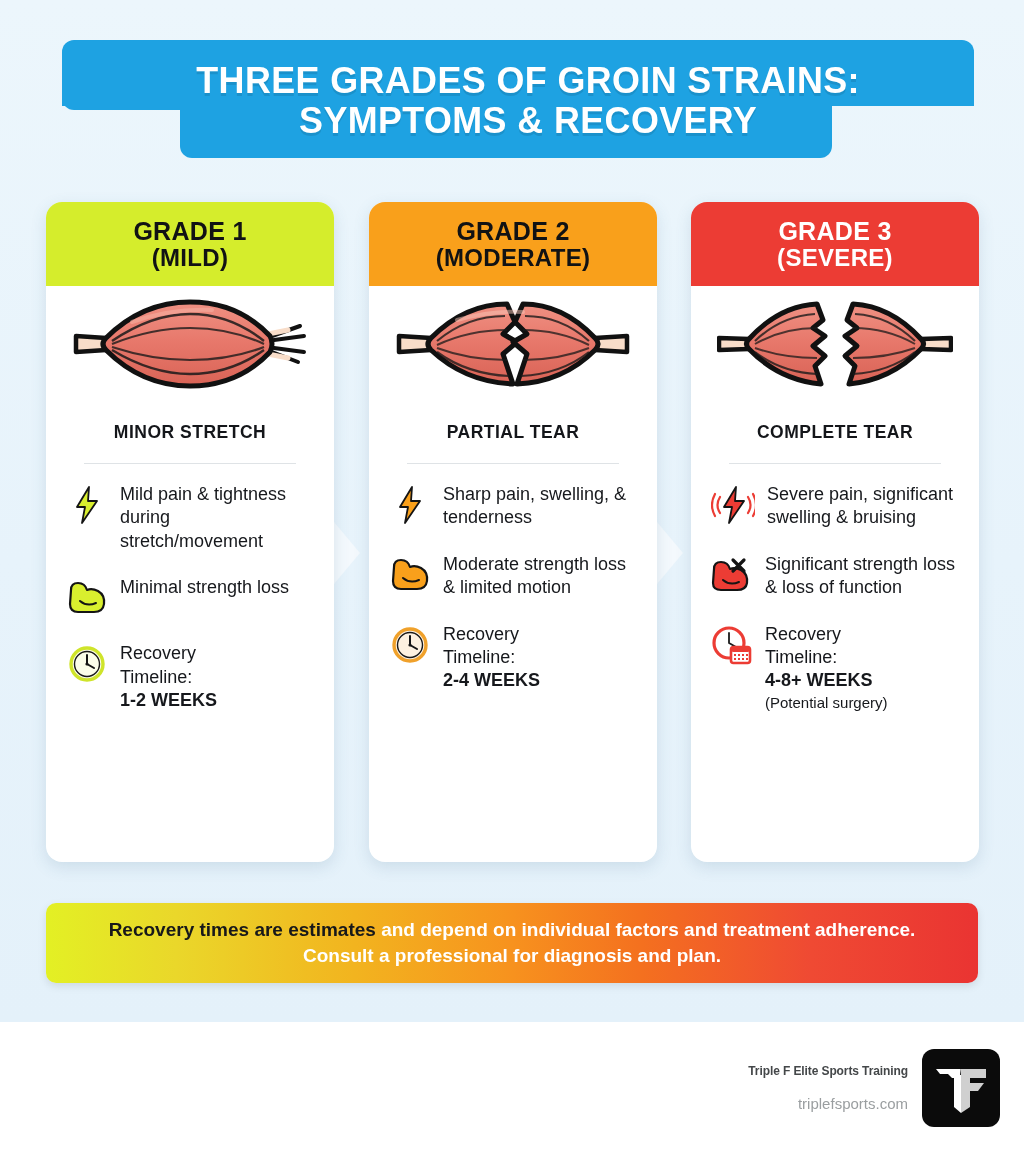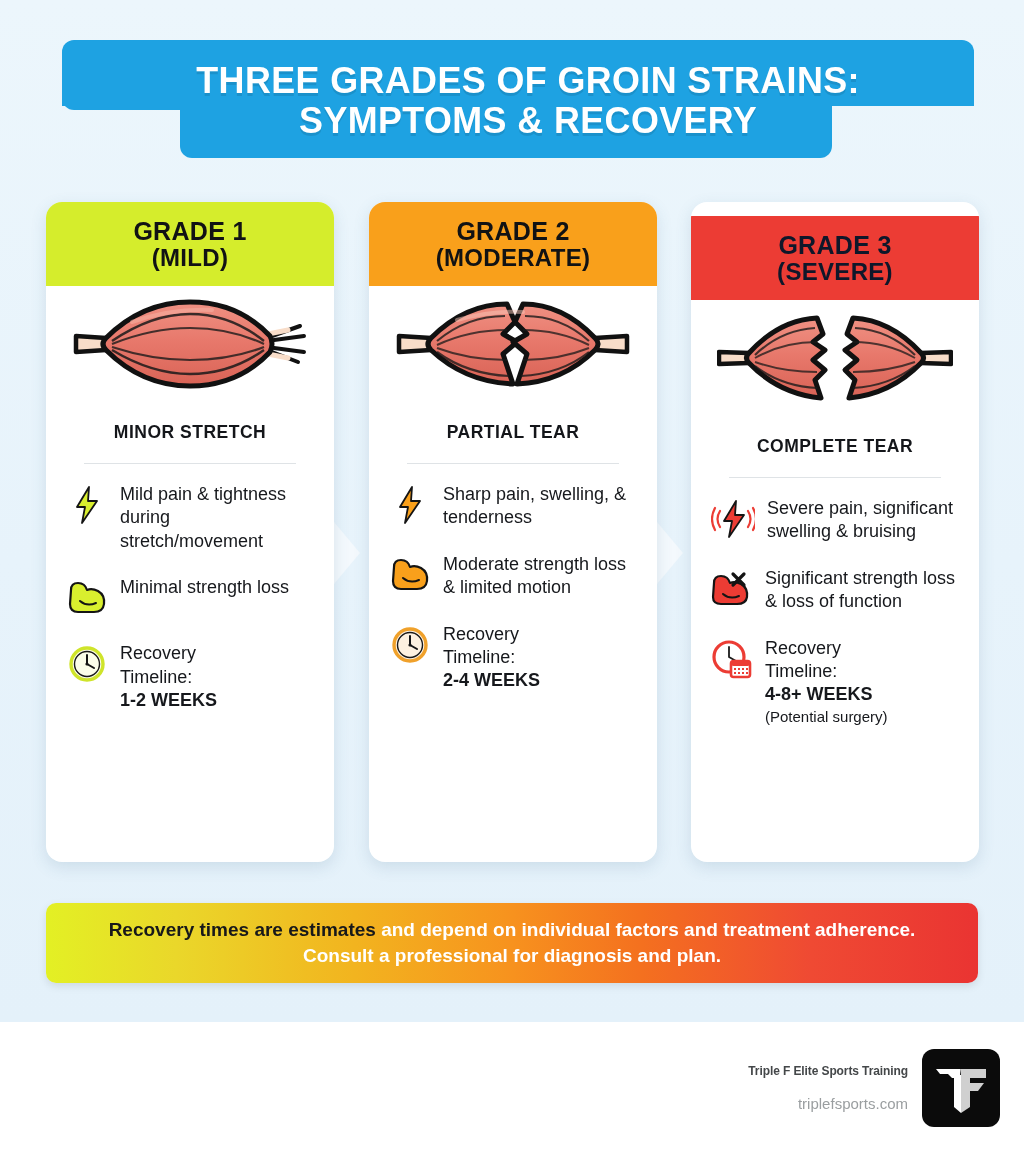--- a/index.html
+++ b/index.html
@@ -57,21 +57,21 @@
   .card-header {
     height: 84px; width: 100%;
     display: flex; flex-direction: column; align-items: center; justify-content: center;
     line-height: 1.12;
     font-weight: 700;
   }
   .card-header .g-line { font-size: 25px; letter-spacing: 0.3px; }
   .card-header .g-sub  { font-size: 24px; letter-spacing: 0.3px; }
   .hdr-1 { background: #d5ed2c; color: #111214; }
   .hdr-2 { background: #f9a01b; color: #111214; }
-  .hdr-3 { background: #ec3c34; color: #0f172a; margin-top: 14px; }
+  .hdr-3 { background: #ec3c34; color: #ffffff; }
 
   .muscle-box {
     height: 104px; display: flex; align-items: center; justify-content: center;
     margin-top: 6px;
   }
 
   .tear-label {
     text-align: center; font-size: 17.5px; font-weight: 700; color: #14161a;
     letter-spacing: 0.5px; margin-top: 26px;
   }

